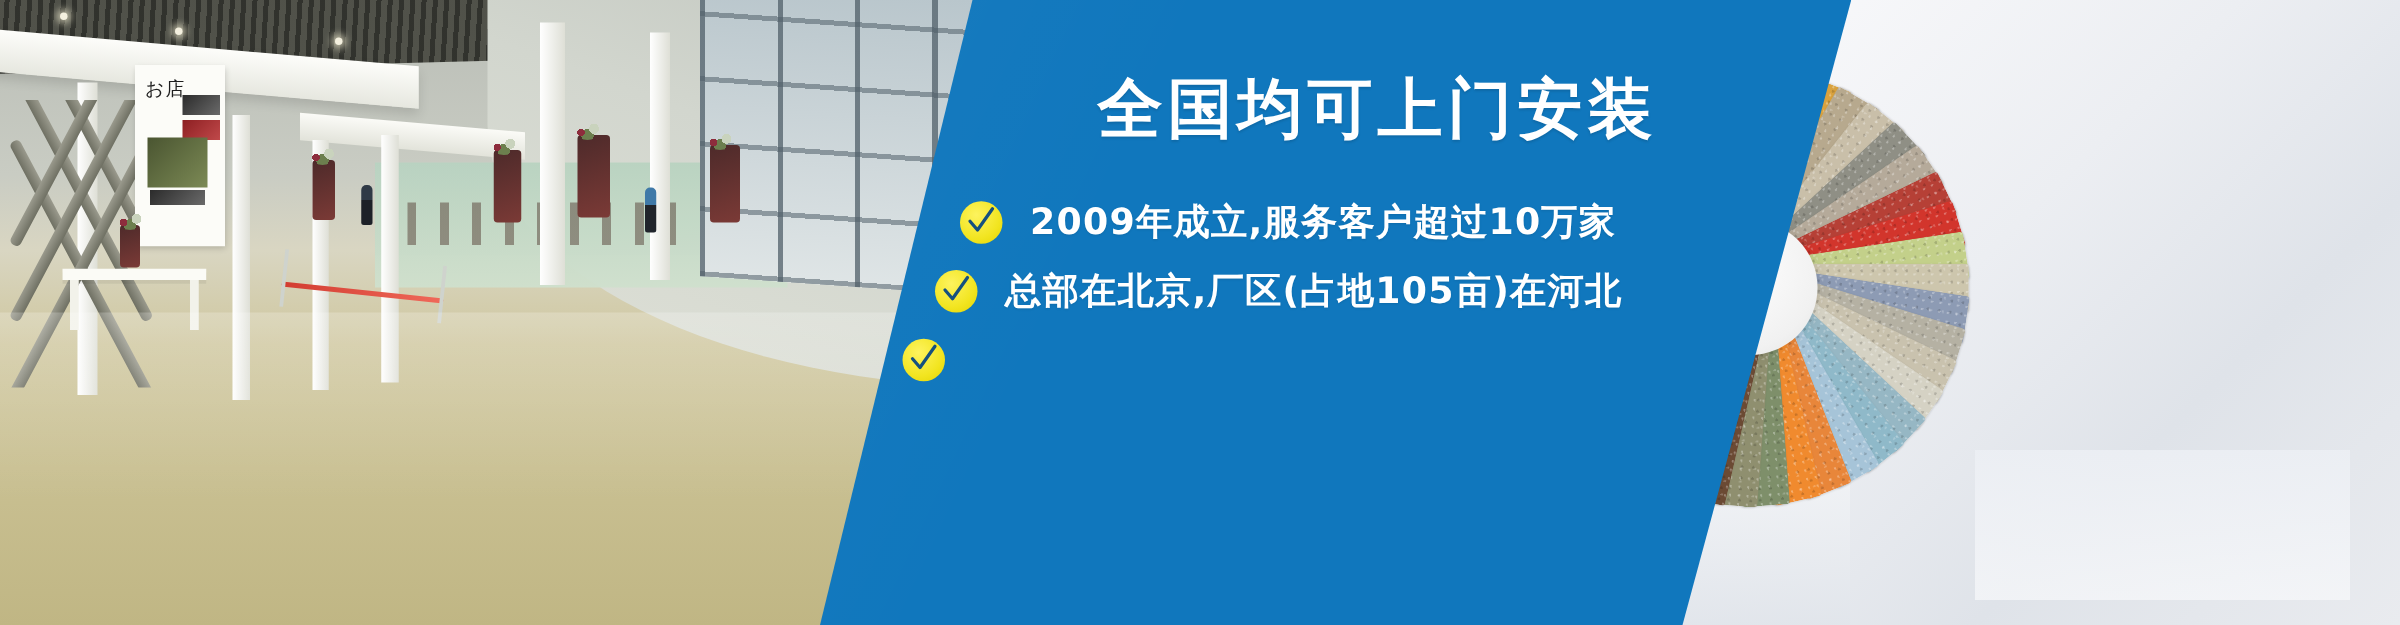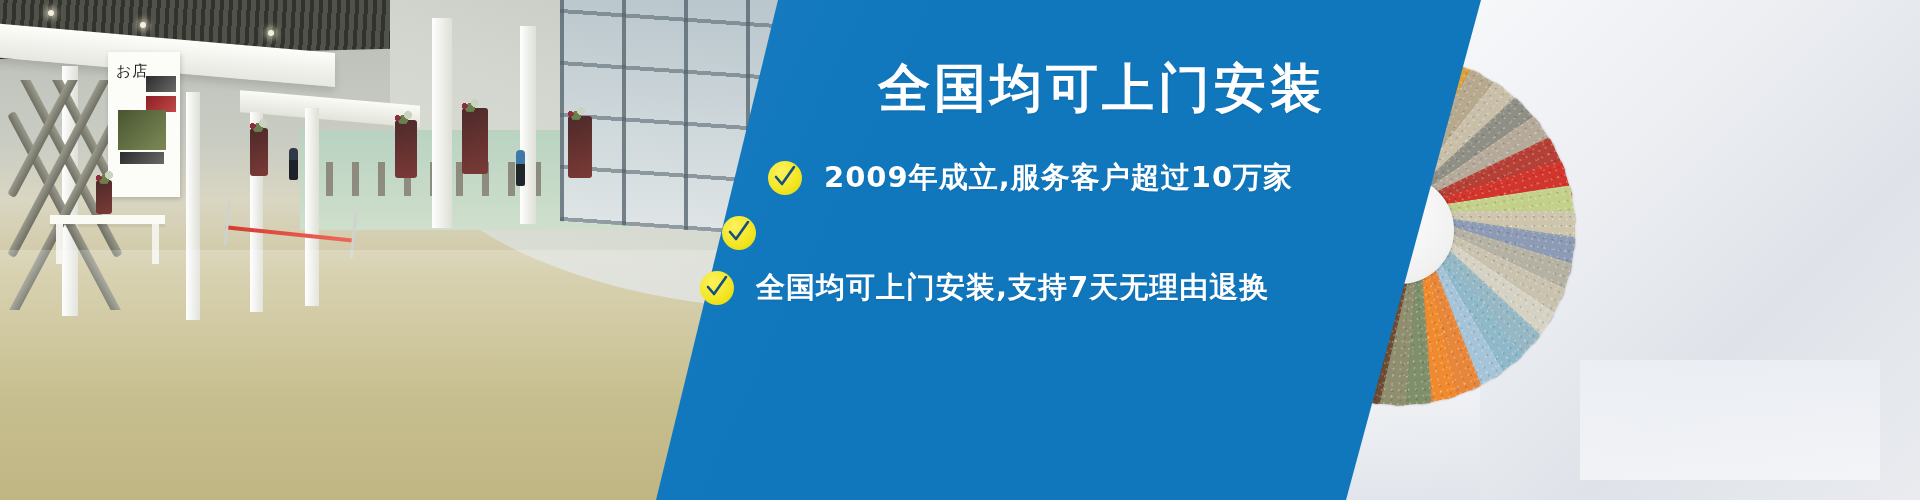--- a/index.html
+++ b/index.html
@@ -280,33 +280,33 @@
     <div class="bullets">
       <div class="bullet b1">
         <span class="tick">
           <svg width="24" height="24" viewBox="0 0 24 24" aria-hidden="true">
             <path d="M3 12 L9 19 L21 2" fill="none" stroke="#15507f" stroke-width="2.6" stroke-linecap="round" stroke-linejoin="round"></path>
           </svg>
         </span>
         <span class="btext">2009年成立,服务客户超过10万家</span>
       </div>
 
+      <div class="bullet b2">
+        <span class="tick">
+          <svg width="24" height="24" viewBox="0 0 24 24" aria-hidden="true">
+            <path d="M3 12 L9 19 L21 2" fill="none" stroke="#15507f" stroke-width="2.6" stroke-linecap="round" stroke-linejoin="round"></path>
+          </svg>
+        </span>
+        <span class="btext">总部在北京,厂区(占地105亩)在河北</span>
+      </div>
 
       <div class="bullet b3">
         <span class="tick">
           <svg width="24" height="24" viewBox="0 0 24 24" aria-hidden="true">
             <path d="M3 12 L9 19 L21 2" fill="none" stroke="#15507f" stroke-width="2.6" stroke-linecap="round" stroke-linejoin="round"></path>
           </svg>
         </span>
       </div>
 
-      <div class="bullet b4">
-        <span class="tick">
-          <svg width="24" height="24" viewBox="0 0 24 24" aria-hidden="true">
-            <path d="M3 12 L9 19 L21 2" fill="none" stroke="#15507f" stroke-width="2.6" stroke-linecap="round" stroke-linejoin="round"></path>
-          </svg>
-        </span>
-        <span class="btext">全国均可上门安装,支持7天无理由退换</span>
-      </div>
     </div>
   </div>
 
 </div>
 
 </body></html>

